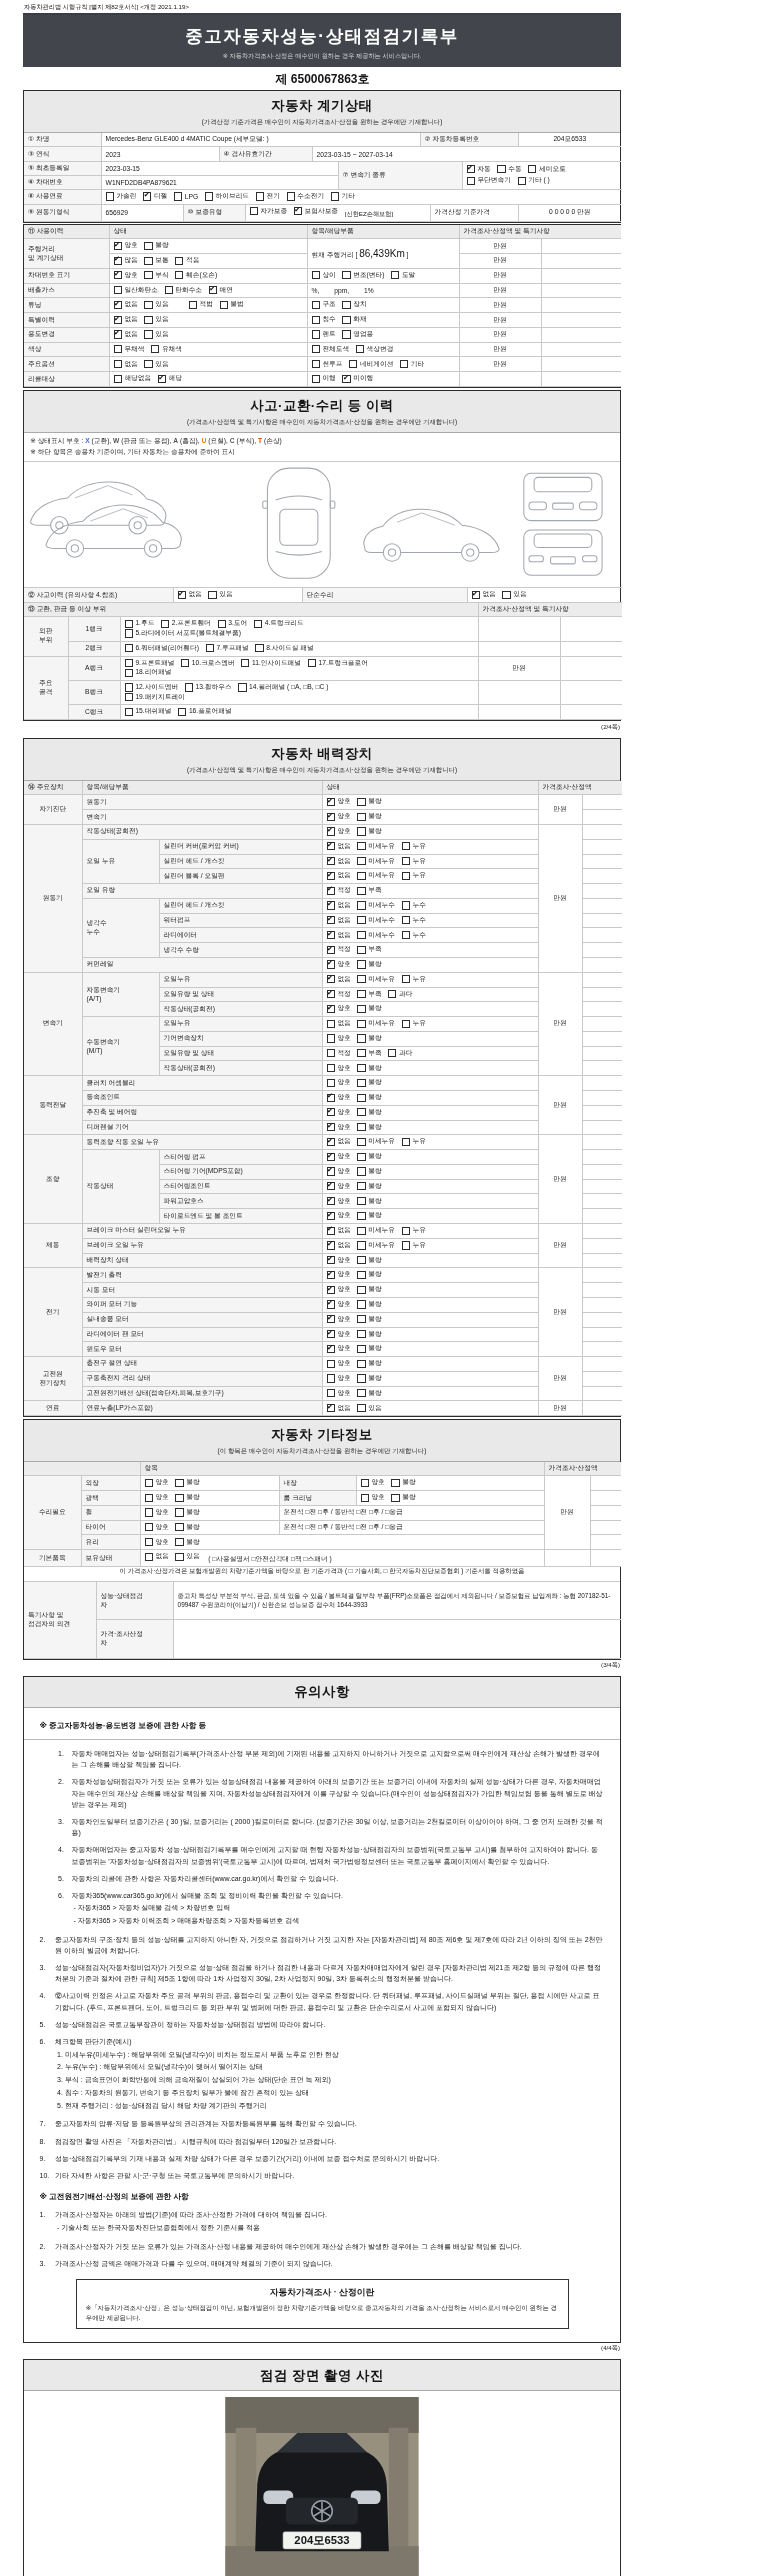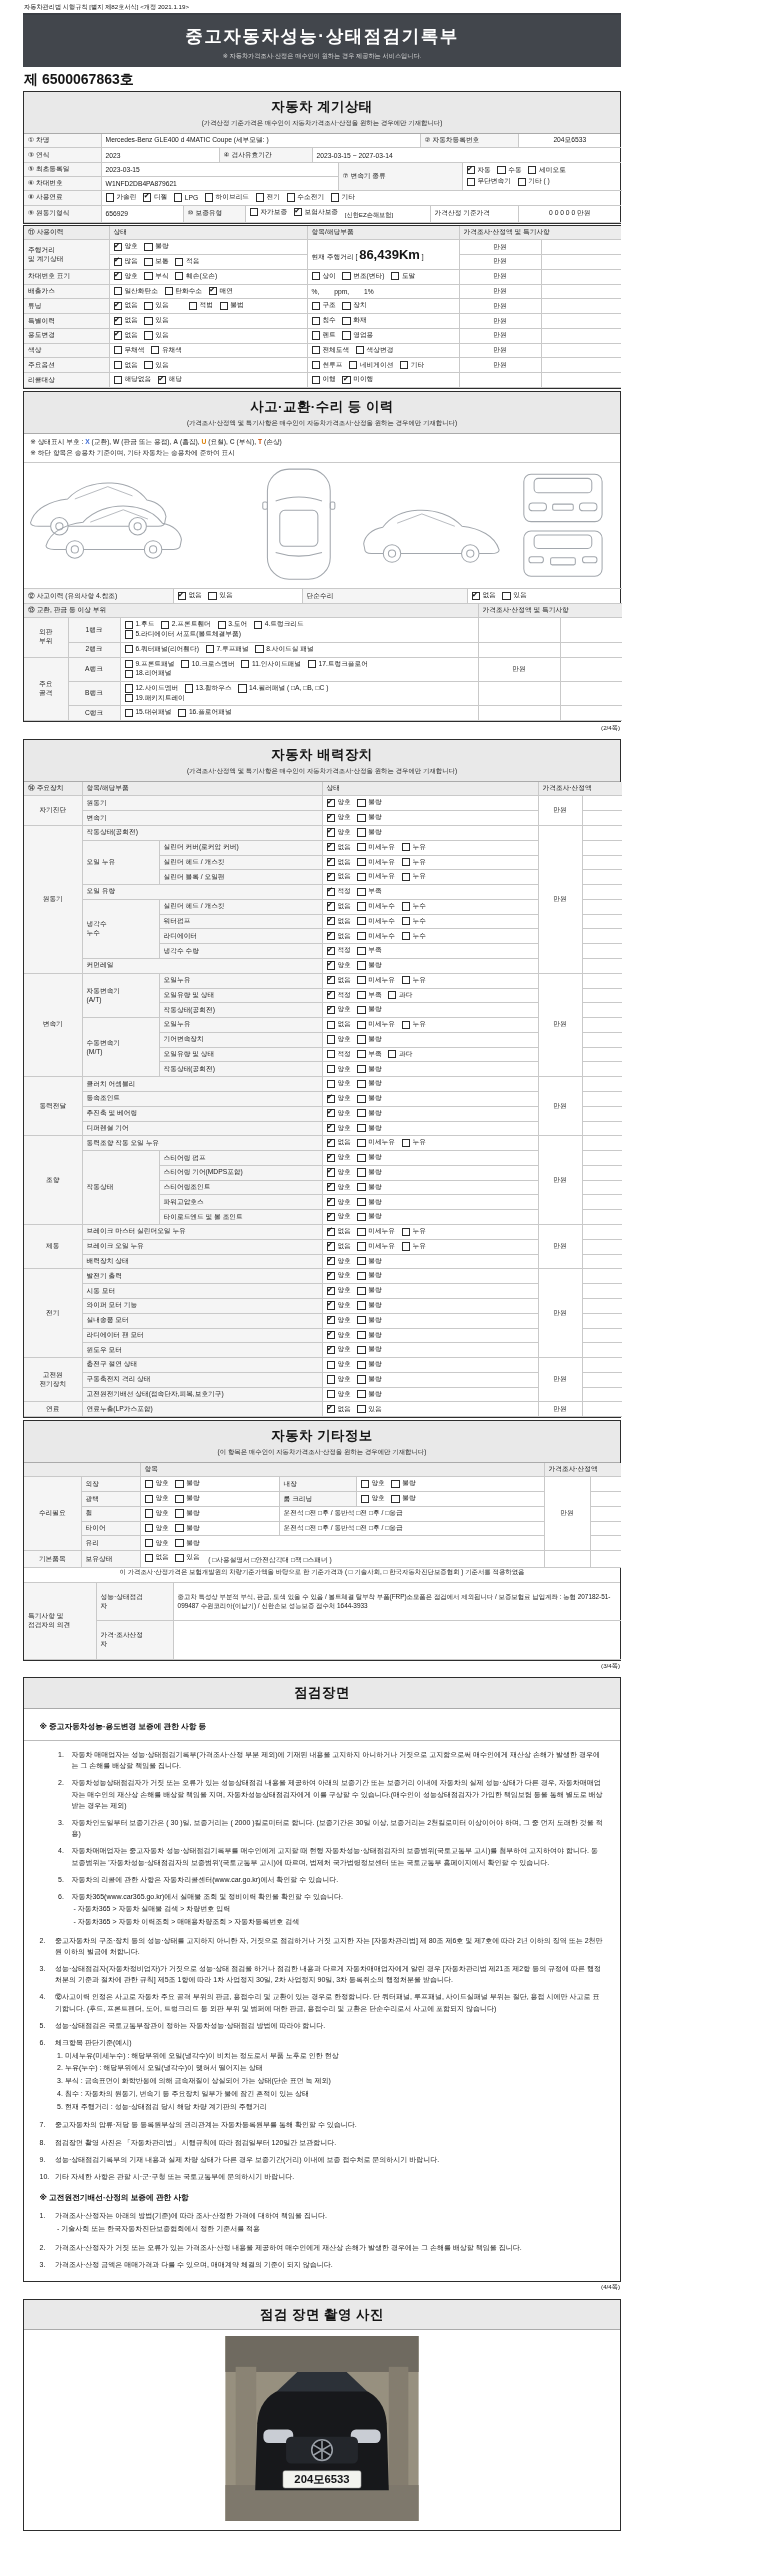--- a/index.html
+++ b/index.html
@@ -4,42 +4,42 @@
 <style>
   html,body{margin:0;padding:0;background:#fff;}
   body{width:773px;height:2576px;position:relative;font-family:"Liberation Sans","DejaVu Sans",sans-serif;color:#151515;overflow:hidden;}
   .sheet{position:absolute;left:23px;top:0;width:598px;}
   .formnote{font-size:6.2px;padding:2.6px 0 1.5px 1px;color:#111;}
   .toprule{height:1.5px;background:#3a3e44;}
   .titleband{background:#42464c;color:#fff;text-align:center;padding:8.2px 0 6.2px;}
   .titleband .t1{font-size:17.5px;font-weight:bold;letter-spacing:1.5px;margin:1px 0 4.1px;}
   .titleband .t2{font-size:10.3px;font-weight:bold;margin:1px 0;}
   .titleband .t3{font-size:6.2px;color:#d9d9d9;margin-top:2.6px;}
-  .docno{font-weight:bold;font-size:14px;padding:3.6px 0 2.1px 1px;}
+  .docno{font-weight:bold;font-size:12px;padding:3.6px 0 2.1px 1px;text-align:center;}
   .box{border:1.5px solid #2d2d2d;margin-bottom:1.5px;background:#fff;}
   .sec-head{background:#e9e9e9;text-align:center;padding:6.2px 0 5.2px;border-bottom:0.5px solid #aaa;}
   .sec-head .t{font-size:13.4px;font-weight:bold;letter-spacing:0.5px;}
   .sec-head .s{font-size:6.4px;margin-top:3.1px;color:#222;}
   table{border-collapse:collapse;width:100%;table-layout:fixed;}
   td,th{border:0.5px solid #c9c9c9;font-size:6.7px;padding:2.1px 4.1px;vertical-align:middle;word-break:keep-all;}
   tr:first-child td,tr:first-child th{border-top:none;}
   td:first-child,th:first-child{border-left:none;}
   td:last-child,th:last-child{border-right:none;}
   .lbl{background:#f5f5f5;}
   .hd{background:#ececec;text-align:left;font-weight:normal;}
   .center{text-align:center;}
   .price{text-align:center;color:#222;}
   .blank{background:#fff;}
   .cbg{display:inline-flex;align-items:center;margin-right:6.7px;white-space:nowrap;}
   .cb{display:inline-block;width:6.2px;height:6.2px;border:1px solid #2e2e2e;margin-right:2.6px;position:relative;background:#fff;flex:none;}
   .cb.ck:after{content:"✔";position:absolute;left:-0.5px;top:-3.1px;font-size:7.2px;color:#111;}
   .cbt{font-size:6.7px;}
   .pre{white-space:pre;}
   .preline{white-space:pre-line;}
-  .big{font-size:13px;font-weight:bold;margin-top:28px;}
+  .big{font-size:10px;font-weight:normal;margin-top:28px;}
   .legend{font-size:6.7px;padding:4.1px 6.2px 1px;}
   .legend2{font-size:6.7px;padding:1px 6.2px 4.1px;border-bottom:0.5px solid #c9c9c9;}
   .diagram{display:block;margin:2.1px auto;}
   .pagemark{text-align:right;font-size:6.2px;margin:1.5px 1px 6.2px 0;color:#222;}
   .finalrow{display:flex;align-items:center;justify-content:center;padding:5.2px 0;border-bottom:0.5px solid #c9c9c9;gap:9.3px;}
   .finalrow .fl{font-size:10.8px;font-weight:bold;letter-spacing:0.5px;}
   .finalrow .fv{font-size:9.8px;background:#f2f2f2;border:0.5px solid #bbb;padding:2.1px 9.3px;letter-spacing:2.1px;}
   .finalnote{font-size:6.4px;text-align:center;padding:0 0 5.2px;border-bottom:0.5px solid #c9c9c9;}
   .nt{padding:10.3px 15.5px 5.2px;font-size:7px;line-height:1.62;}
   .nt .h{font-weight:bold;font-size:7.7px;margin:2.1px 0 5.2px;}
@@ -1293,21 +1293,21 @@
 자</td>
             <td style="height: 33px; font-size: 6.4px;"></td>
           </tr>
         </tbody>
     </table>
   </div>
   <div class="pagemark">(3/4쪽)</div>
 
   <div class="box">
     <div class="sec-head">
-      <div class="t">점검장면</div>
+      <div class="t">유의사항</div>
     </div>
     <div class="nt">
       <div class="h">※ 중고자동차성능·용도변경 보증에 관한 사항 등</div>
       <hr>
       <div class="inner" id="notice-block1">
           <div class="n-item">
             <span class="no">1.</span>
             <span class="tx">
               <div>자동차 매매업자는 성능·상태점검기록부(가격조사·산정 부분 제외)에 기재된 내용을 고지하지 아니하거나 거짓으로 고지함으로써 매수인에게 재산상 손해가 발생한 경우에는 그 손해를 배상할 책임을 집니다.</div>
             </span>
@@ -1421,20 +1421,24 @@
               <div>가격조사·산정자가 거짓 또는 오류가 있는 가격조사·산정 내용을 제공하여 매수인에게 재산상 손해가 발생한 경우에는 그 손해를 배상할 책임을 집니다.</div>
             </span>
           </div>
           <div class="n-item">
             <span class="no">3.</span>
             <span class="tx">
               <div>가격조사·산정 금액은 매매가격과 다를 수 있으며, 매매계약 체결의 기준이 되지 않습니다.</div>
             </span>
           </div>
         </div>
+      <div class="nbox">
+        <div class="bt">자동차가격조사 · 산정이란</div>
+        <div class="bl">※「자동차가격조사·산정」은 성능·상태점검이 아닌, 보험개발원이 정한 차량기준가액을 바탕으로 중고자동차의 가격을 조사·산정하는 서비스로서 매수인이 원하는 경우에만 제공됩니다.</div>
+      </div>
     </div>
   </div>
   <div class="pagemark">(4/4쪽)</div>
 
   <div class="box">
     <div class="sec-head">
       <div class="t">점검 장면 촬영 사진</div>
     </div>
     <div class="photo-wrap">
       <svg width="194" height="185" viewBox="0 0 376 360" style="display:block;margin:2.1px auto 4.1px;">

